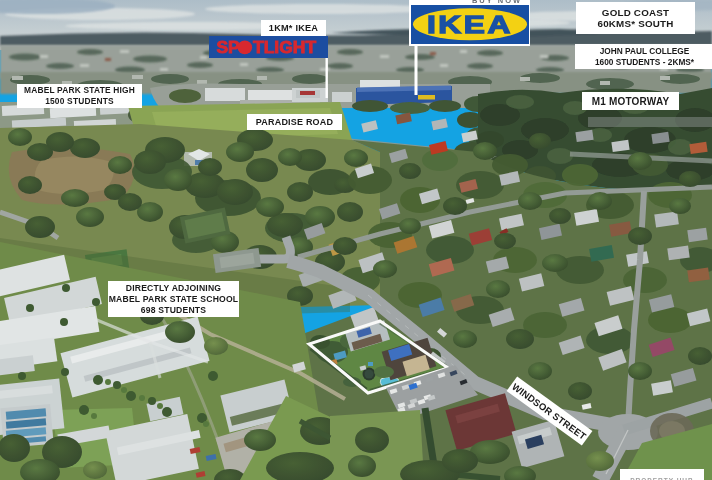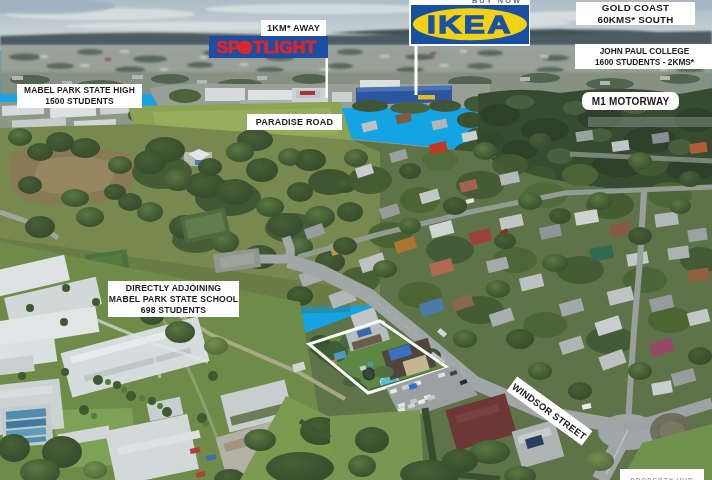--- a/index.html
+++ b/index.html
@@ -597,37 +597,37 @@
         <div style="margin-top:-4px;color:#6a6f75;font-size:7.5px;font-weight:bold;letter-spacing:2px;text-align:center;">BUY NOW</div>
       </div>
   <div style="position:absolute;left:2px;top:5px;width:118px;height:38.5px;background:#174fa3;">
     <svg width="118" height="39" viewBox="0 0 118 39" style="position:absolute;left:0;top:0;">
       <ellipse cx="59" cy="19.2" rx="57" ry="16" fill="#f3d113"></ellipse>
       <text x="0" y="0" transform="translate(59,28.2) scale(1.32,1)" text-anchor="middle" font-family="Liberation Sans, sans-serif" font-weight="bold" font-size="24" letter-spacing="2" fill="#1a51a3" stroke="#1a51a3" stroke-width="1.3">IKEA</text>
     </svg>
   </div>
 </div>
 
-<div class="lbl" style="left:261px;top:20px;width:65px;height:16px;font-size:9.2px;">1KM* AWAY</div>
+<div class="lbl" style="left:261px;top:20px;width:65px;height:16px;font-size:9.2px;">1KM* IKEA</div>
 
 <div style="position:absolute;left:209px;top:36px;width:119px;height:22px;background:#1c4da0;">
   <svg width="119" height="22" viewBox="0 0 119 22" style="position:absolute;left:0;top:0;">
     <g transform="scale(1.06,1)">
           <text x="7" y="17" font-family="Liberation Sans, sans-serif" font-weight="bold" font-size="16.5" fill="#d8282e" stroke="#d8282e" stroke-width="0.9">SP</text>
     <circle cx="33.8" cy="11.4" r="6.9" fill="#d8282e"></circle>
     <text x="41.5" y="17" font-family="Liberation Sans, sans-serif" font-weight="bold" font-size="16.5" fill="#d8282e" stroke="#d8282e" stroke-width="0.9">TLIGHT</text>
         </g>
   </svg>
 </div>
 
-<div class="lbl" style="left:576px;top:2px;width:119px;height:23px;font-size:9.8px;line-height:11.5px;">GOLD COAST<br>60KMS* SOUTH</div>
+<div class="lbl" style="left:576px;top:2px;width:119px;height:32px;font-size:9.8px;line-height:11.5px;">GOLD COAST<br>60KMS* SOUTH</div>
 
 <div class="lbl" style="left:575px;top:44px;width:139px;height:25px;font-size:8.3px;line-height:10.5px;letter-spacing:0;">JOHN PAUL COLLEGE<br>1600 STUDENTS - 2KMS*</div>
 
-<div class="lbl" style="left:582px;top:92px;width:97px;height:18px;font-size:10px;border-radius:7px;">M1 MOTORWAY</div>
+<div class="lbl" style="left:582px;top:92px;width:97px;height:18px;font-size:10px;">M1 MOTORWAY</div>
 
 <div class="lbl" style="left:17px;top:84px;width:125px;height:24px;font-size:8.4px;line-height:11px;">MABEL PARK STATE HIGH<br>1500 STUDENTS</div>
 
 <div class="lbl" style="left:247px;top:114px;width:95px;height:16px;font-size:9px;">PARADISE ROAD</div>
 
 <div class="lbl" style="left:108px;top:281px;width:131px;height:36px;font-size:8.6px;line-height:11px;">
       <div style="">DIRECTLY ADJOINING</div>
       <div>MABEL PARK STATE SCHOOL</div>
       <div>698 STUDENTS</div>
     </div>

